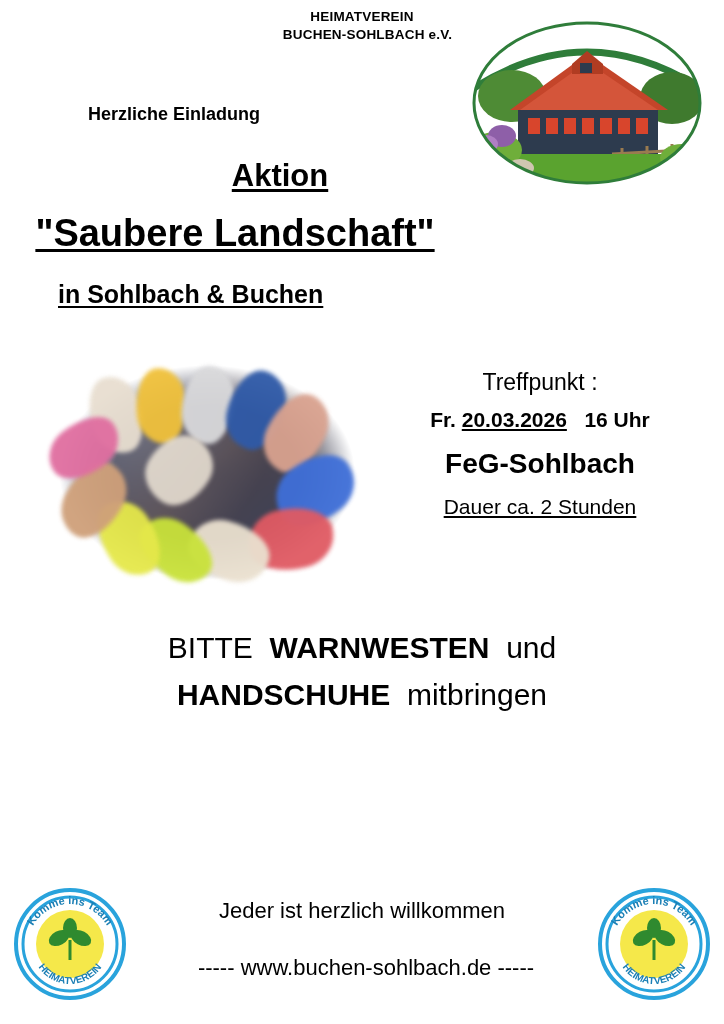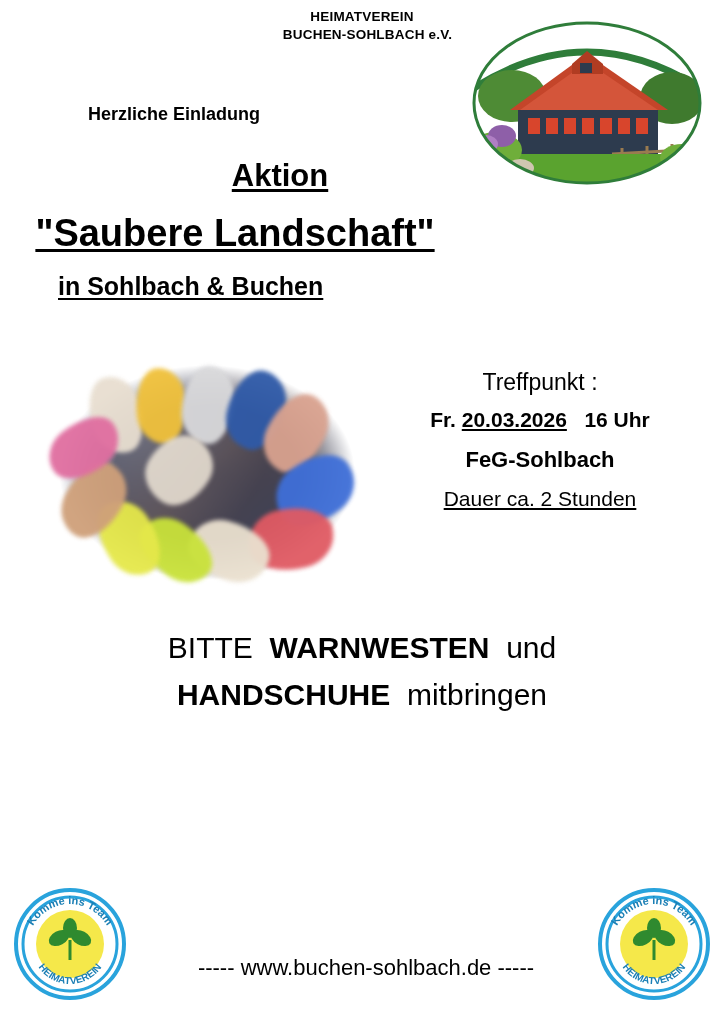--- a/index.html
+++ b/index.html
@@ -70,21 +70,21 @@
     width: 470px;
     text-align: center;
     font-size: 38px;
     font-weight: bold;
     text-decoration: underline;
     text-underline-offset: 3px;
   }
   .subtitle {
     position: absolute;
     left: 58px;
-    top: 272px;
+    top: 280px;
     font-size: 25px;
     font-weight: bold;
     text-decoration: underline;
     text-underline-offset: 3px;
   }
 
   
   .photo {
     position: absolute;
     left: 32px;
@@ -124,21 +124,21 @@
     font-size: 23px;
     font-weight: normal;
   }
   .meet-date {
     font-size: 21px;
     font-weight: bold;
     margin-top: 6px;
   }
   .meet-date .u { text-decoration: underline; text-underline-offset: 2px; }
   .meet-place {
-    font-size: 22px;
+    font-size: 28px;
     font-weight: bold;
     margin-top: 8px;
   }
   .meet-street {
     font-size: 22px;
     font-weight: bold;
     margin-top: 4px;
   }
   .meet-duration {
     font-size: 21px;
@@ -306,20 +306,21 @@
       <b>WARNWESTEN</b>&nbsp;
       <span>und</span>
     </div>
     <div>
       <b>HANDSCHUHE</b>&nbsp;
       <span>mitbringen</span>
     </div>
   </div>
 
 
+  <div class="welcome">Jeder ist herzlich willkommen</div>
   <div class="website">----- www.buchen-sohlbach.de -----</div>
 
   <div class="badge badge-left">
     <svg viewBox="0 0 112 112" width="112" height="112">
       <defs>
         <path id="arcTopL" d="M14 58 A42 42 0 0 1 98 58"></path>
         <path id="arcBotL" d="M18 58 A38 38 0 0 0 94 58"></path>
       </defs>
       <circle cx="56" cy="56" r="54" fill="#ffffff" stroke="#29a3dc" stroke-width="4"></circle>
       <circle cx="56" cy="56" r="47" fill="none" stroke="#29a3dc" stroke-width="3"></circle>

